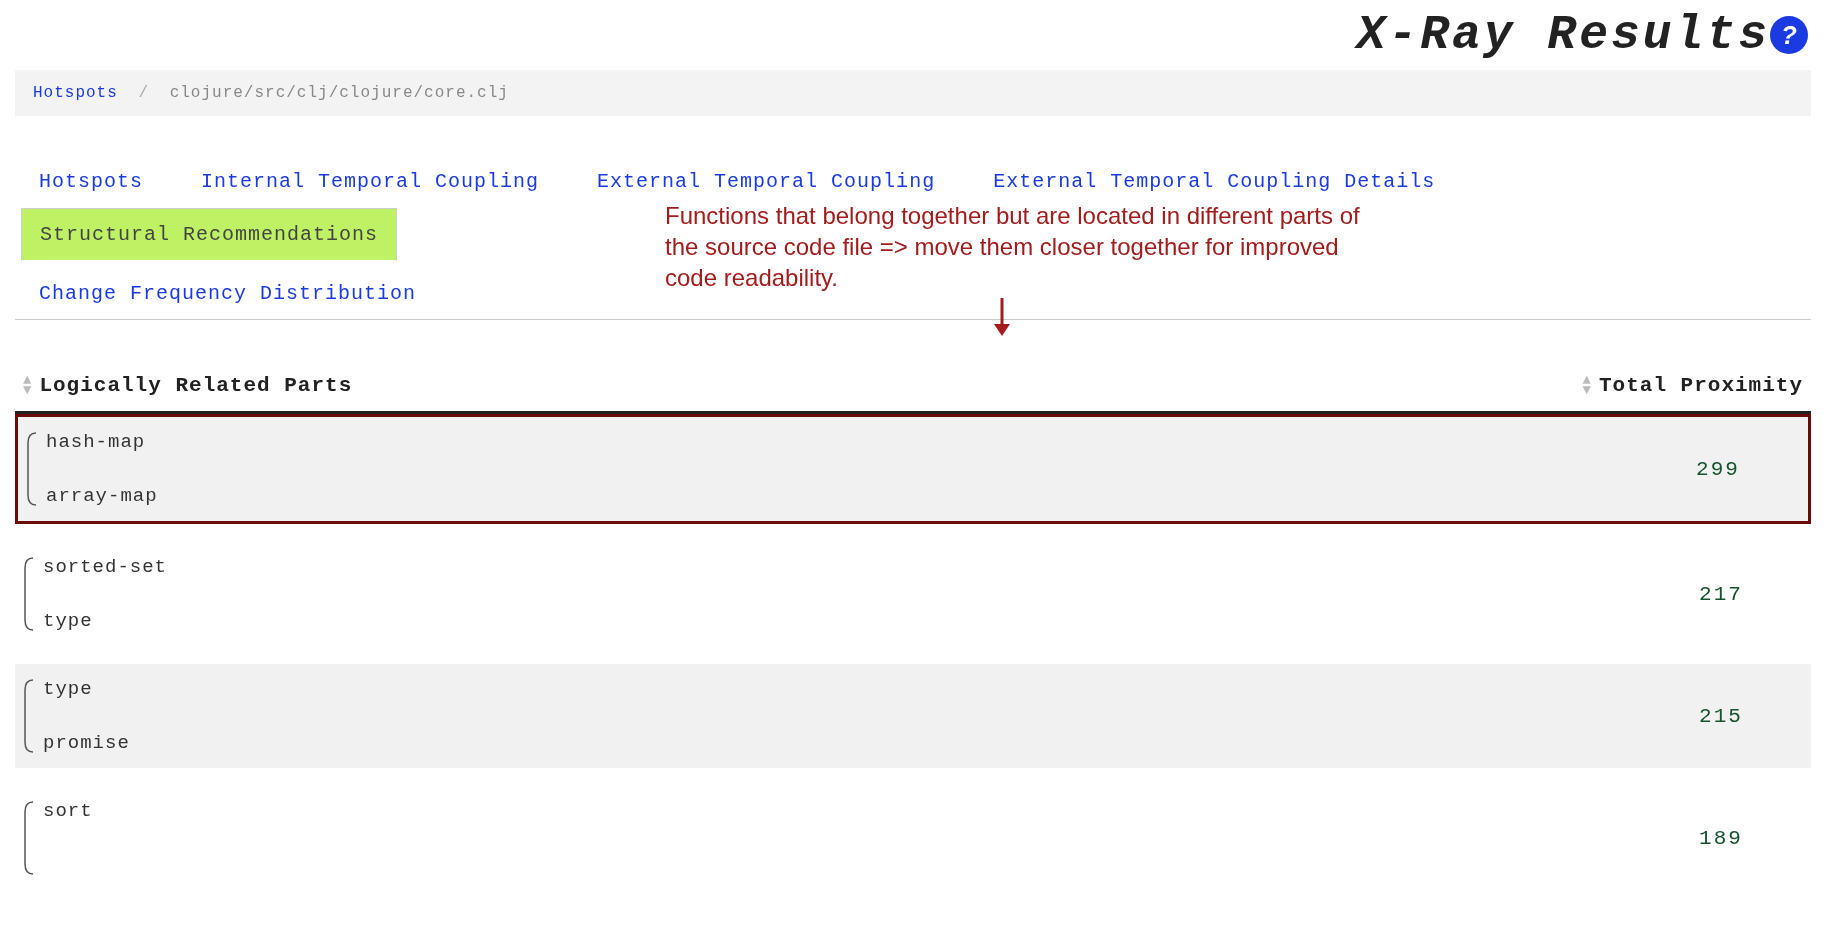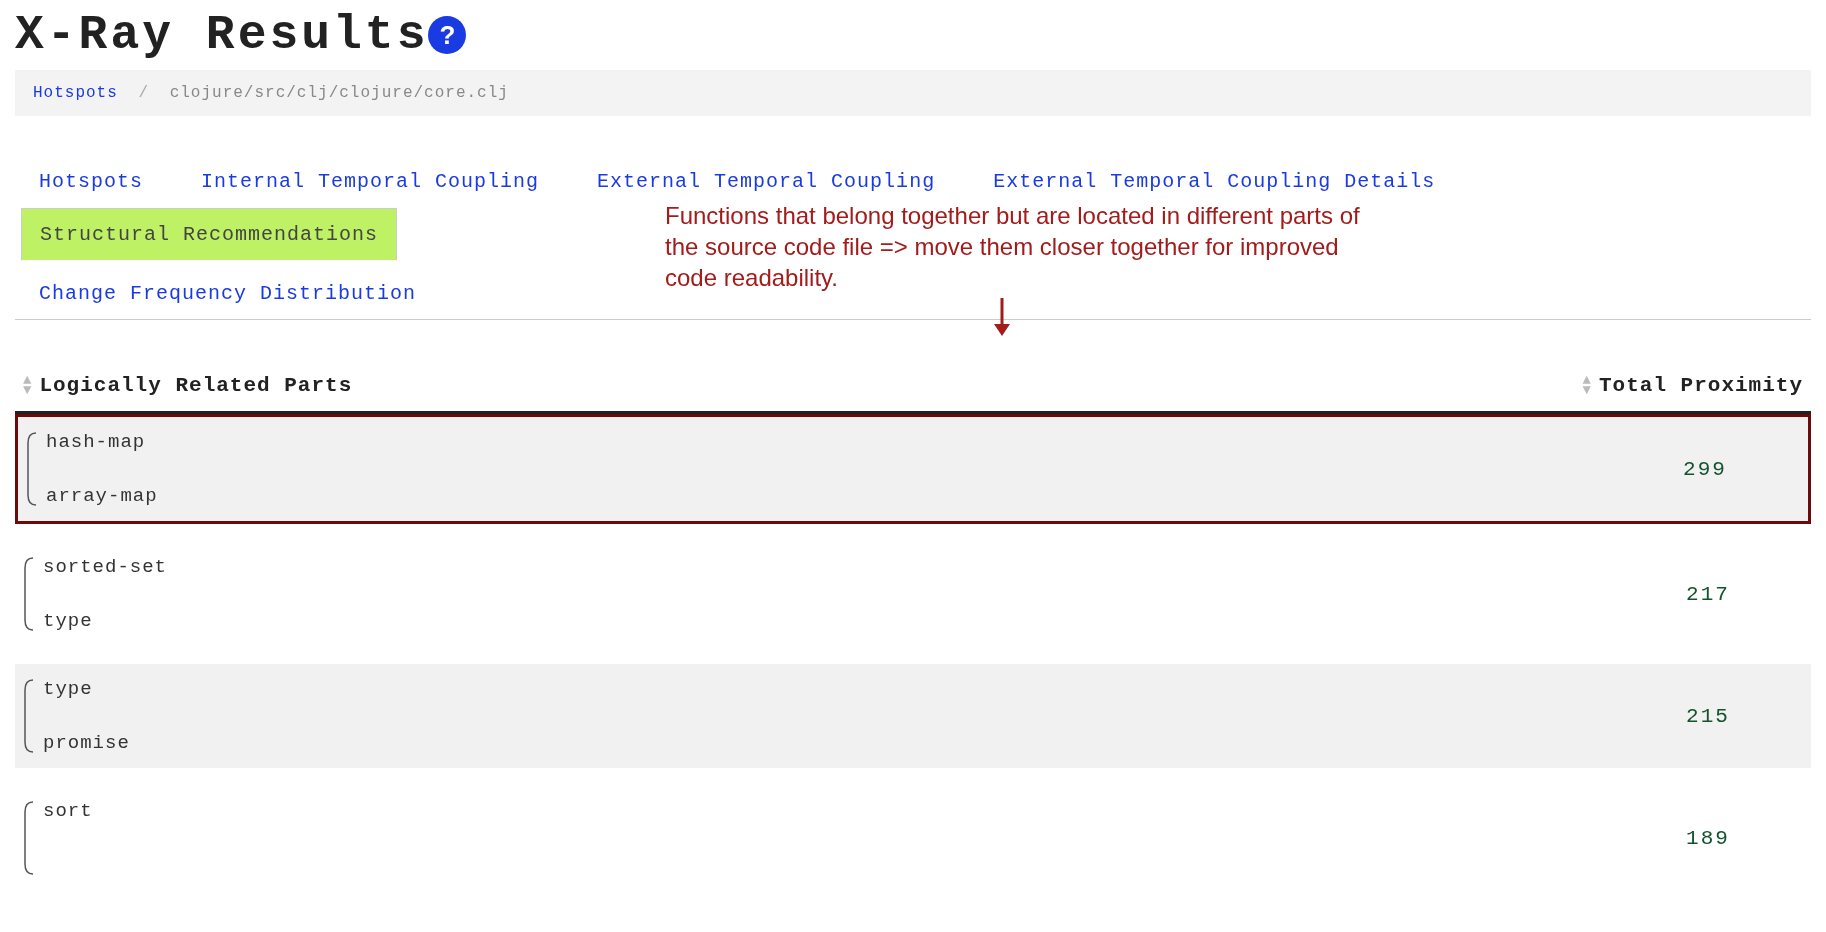--- a/index.html
+++ b/index.html
@@ -9,22 +9,23 @@
     }
     body {
       font-family: "Courier New", Courier, monospace;
       background: #fff;
       color: #222;
       padding: 0 15px;
     }
     .page-header {
       display: flex;
       align-items: center;
-      justify-content: flex-start;
+      justify-content: flex-end;
       padding: 8px 0 8px 0;
+      font-style: italic;
     }
     .page-title {
       font-size: 48px;
       font-weight: 700;
       letter-spacing: 3px;
       color: #222;
     }
     .help-icon {
       width: 38px;
       height: 38px;
@@ -140,21 +141,21 @@
       flex-direction: column;
     }
     .th-label {
       font-size: 21px;
       font-weight: 700;
       letter-spacing: 1px;
     }
     .data-row {
       display: flex;
       align-items: stretch;
-      padding: 12px 13px 12px 4px;
+      padding: 12px 0 12px 4px;
     }
     .data-row-even {
       background: #f1f1f1;
     }
     .data-row-highlight {
       border: 3px solid #6a0a0a;
     }
     .bracket {
       width: 18px;
       display: flex;

